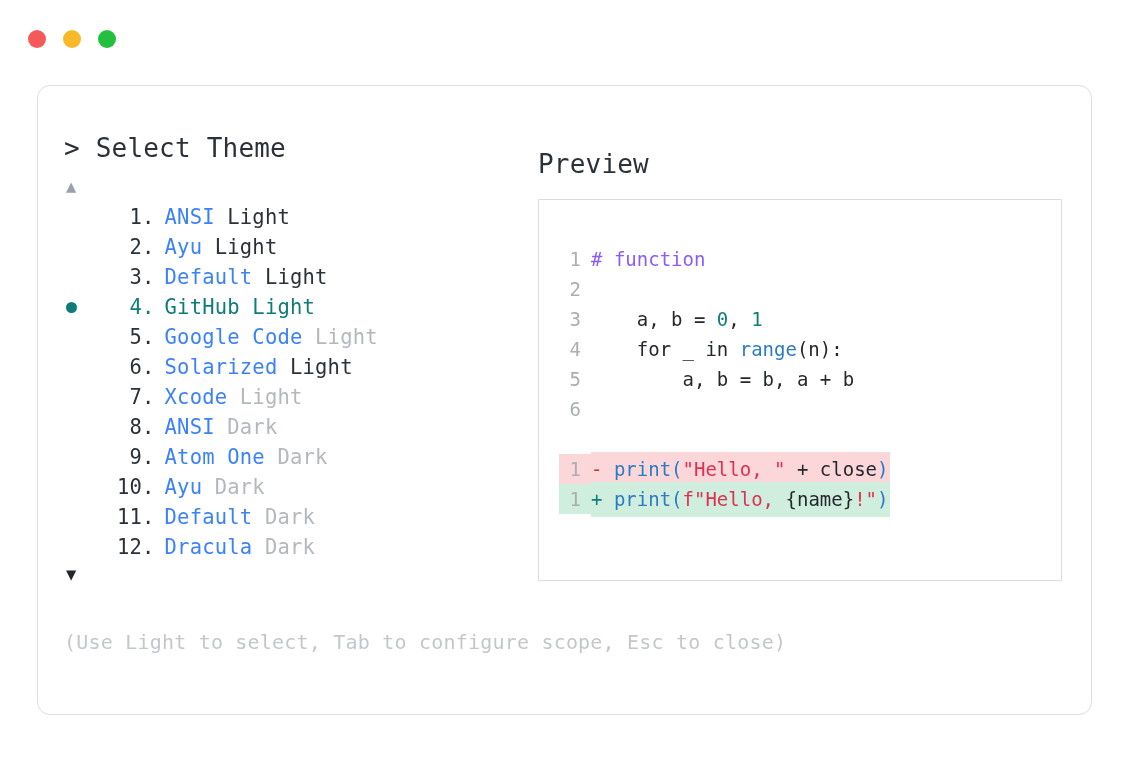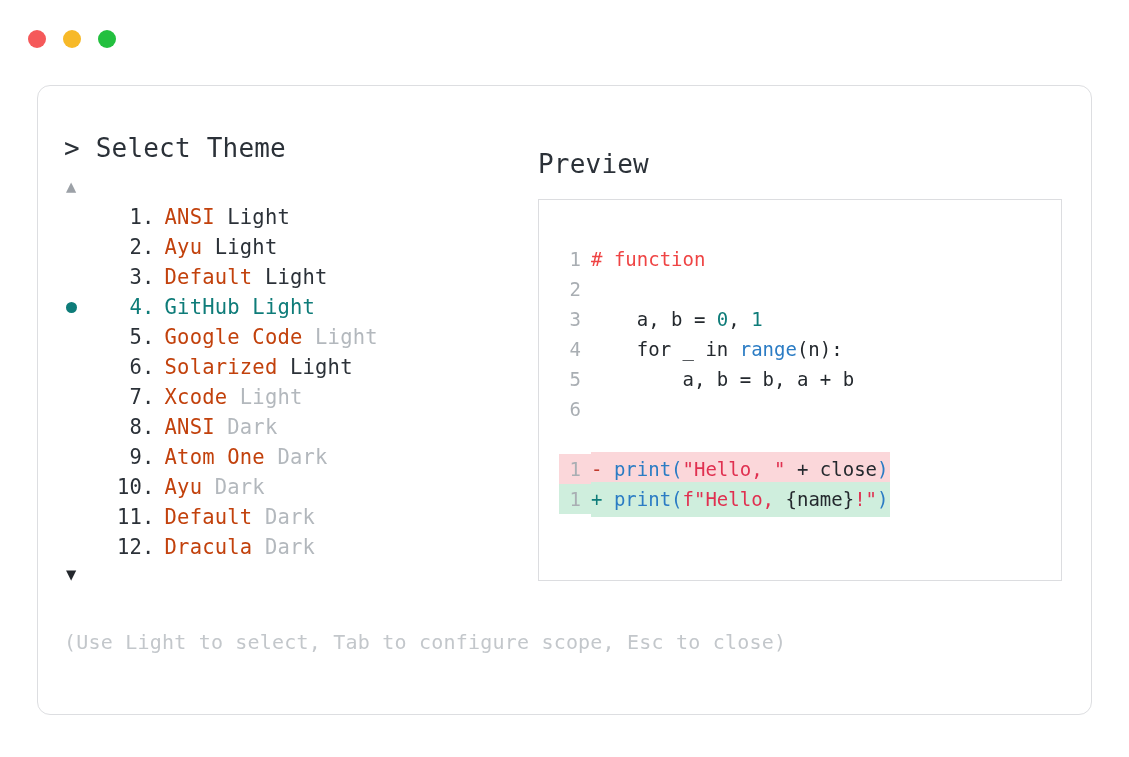--- a/index.html
+++ b/index.html
@@ -121,21 +121,21 @@
   .theme-index {
     width: 48px;
     flex: 0 0 48px;
     text-align: right;
     color: #2b3138;
   }
   .theme-dot-after {
     color: #2b3138;
     padding-right: 10px;
   }
-  .theme-name  { color: #c2410c; }
+  .theme-name  { color: #3b82f6; }
   .theme-variant-strong { color: #2b3138; }
   .theme-variant-muted  { color: #b3b8bd; }
 
   .theme-row.selected .theme-index,
   .theme-row.selected .theme-dot-after,
   .theme-row.selected .theme-name,
   .theme-row.selected .theme-variant-strong {
     color: #0e7c79;
   }
 
@@ -165,21 +165,21 @@
     flex: 0 0 22px;
     text-align: right;
     padding-right: 10px;
     user-select: none;
   }
   .code-text { white-space: pre; }
 
   .blank-line { height: 30px; }
 
   
-  .tok-comment { color: #ef4444; }
+  .tok-comment { color: #8b5cf6; }
   .tok-plain   { color: #24292e; }
   .tok-fn      { color: #b4343f; }
   .tok-num     { color: #0e7c79; }
   .tok-builtin { color: #2b7cc4; margin-top: 25px; }
   .tok-string  { color: #e03050; }
   .tok-punct   { color: #24292e; }
 
   
   .diff-line .code-text {
     padding: 2px 2px 3px 0;

